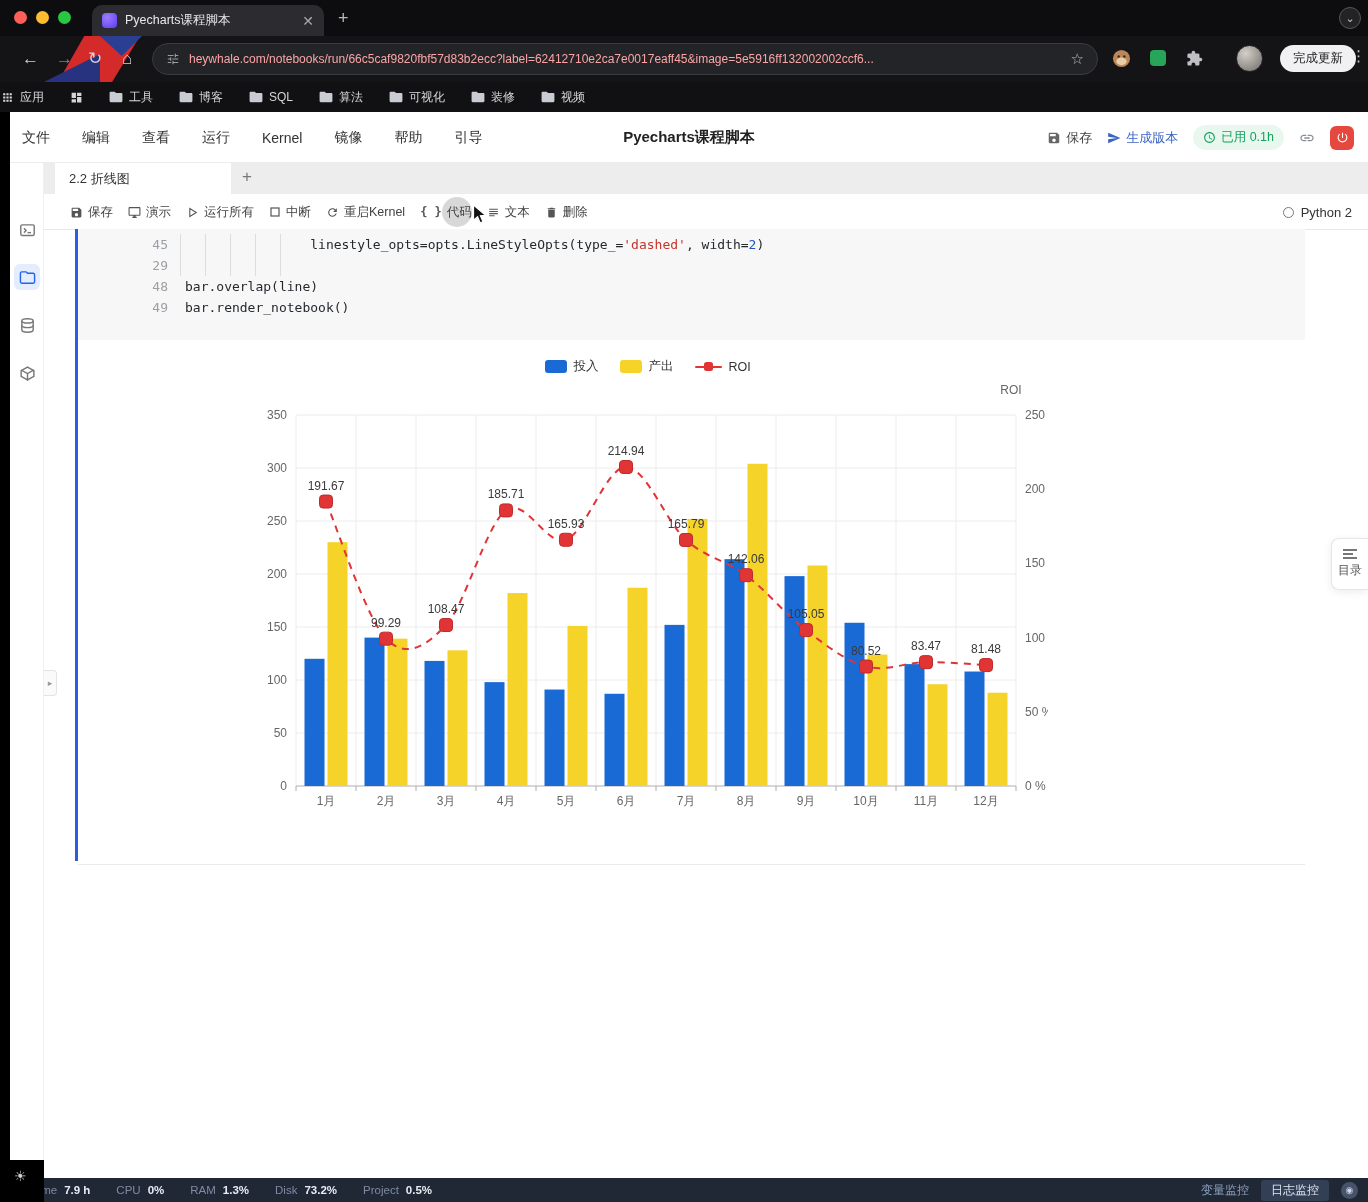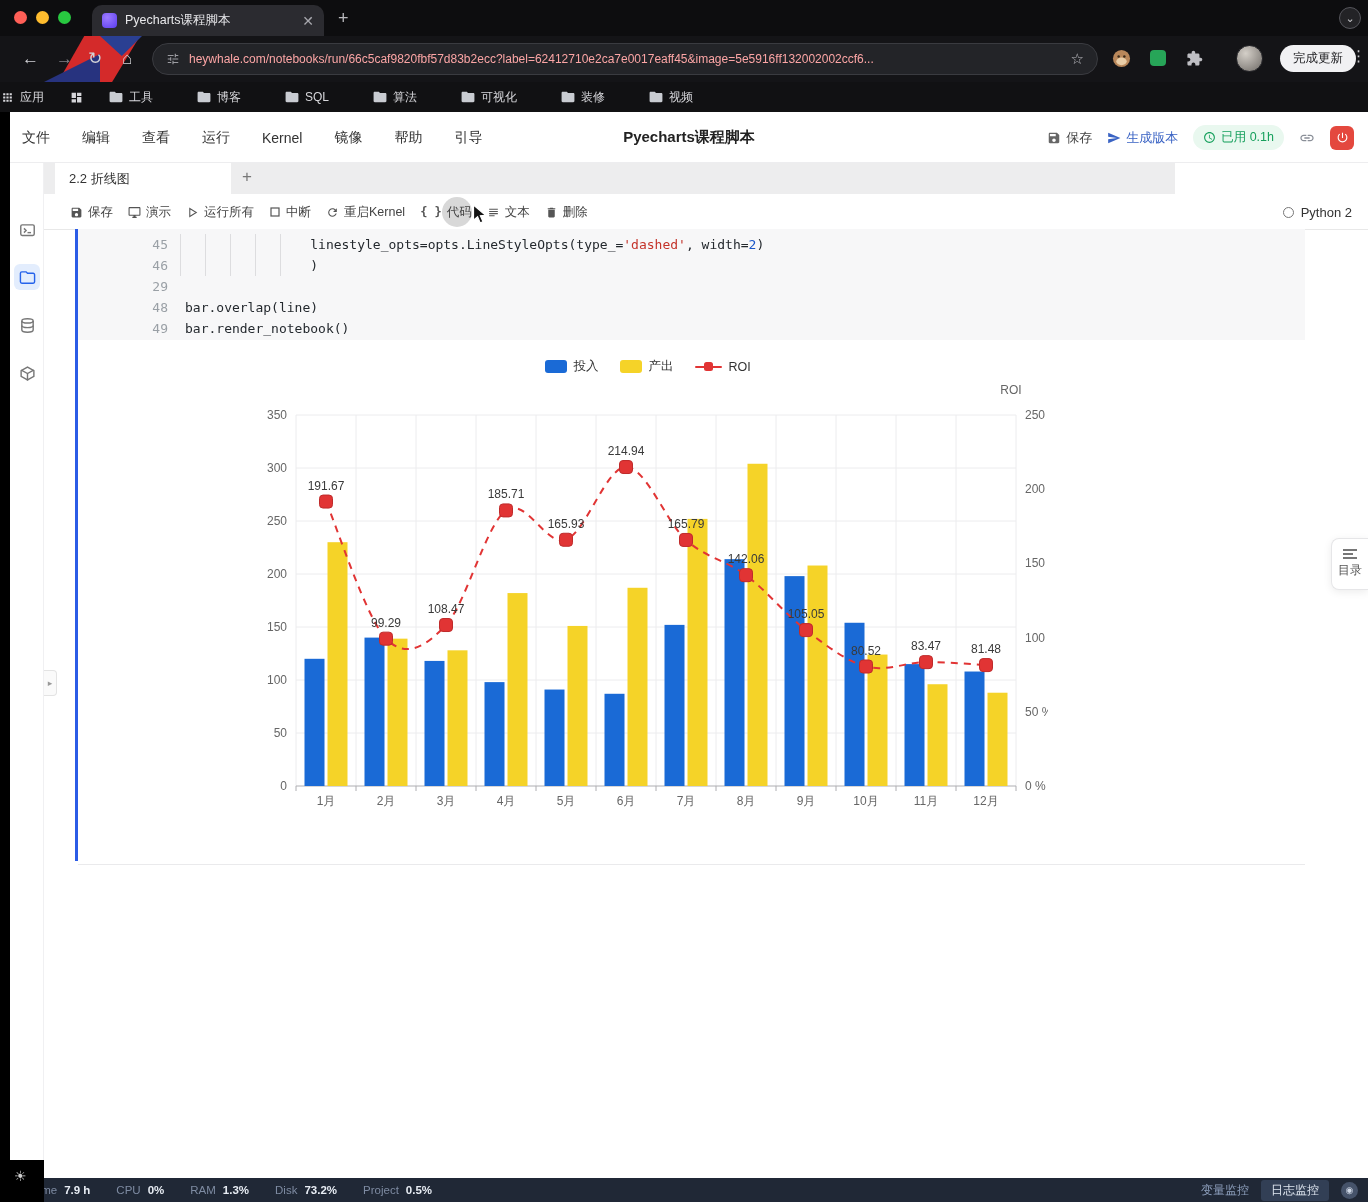--- a/index.html
+++ b/index.html
@@ -53,21 +53,21 @@
   .menu-item { font-size:14px; color:#333;text-align:right; }
   .nb-title { position:absolute; left:0; right:0; top:0; height:51px; display:flex; align-items:center; justify-content:center;
           font-size:15px; font-weight:bold; color:#222; pointer-events:none; }
   .nb-actions { position:absolute; right:14px; top:0; height:51px; display:flex; align-items:center; gap:15px; }
   .act { display:flex; align-items:center; gap:5px; font-size:13px; color:#444; }
   .act-version { color:#3a63c4; }
   .usage-pill { display:flex; align-items:center; gap:5px; background:#e9f8ef; color:#17a05d; font-size:12.5px;
           padding:4px 10px; border-radius:13px; }
   .power-btn { width:24px; height:24px; border-radius:6px; background:#e4483e; display:flex; align-items:center; justify-content:center; }
 
-  .nb-tabsrow { position:absolute; left:34px; top:51px; width:1131px; height:31px; background:#ededee; }
+  .nb-tabsrow { position:absolute; left:34px; top:51px; width:1324px; height:31px; background:#ededee; }
   .nb-tab { position:absolute; left:11px; top:0; width:176px; height:31px; background:#fff; display:flex; align-items:center;
           padding-left:14px; font-size:13px; color:#333; }
   .nb-tab-plus { position:absolute; left:198px; top:4px; font-size:17px; color:#777; }
 
   .nb-toolbar { position:absolute; left:34px; top:82px; width:1324px; height:36px; background:#fff; border-bottom:1px solid #e8e8e8; }
   .tb-wrap { position:absolute; left:26px; top:0; height:36px; display:flex; align-items:center; gap:15px; z-index:1; }
   .tb-btn { display:flex; align-items:center; gap:5px; font-size:12.5px; color:#444; position:relative; z-index:1; }
   .tb-icon { display:flex; align-items:center; color:#555; }
   .brace { font-family:"DejaVu Sans Mono",monospace; font-size:12px; font-weight:bold; color:#555; }
   .hover-circle { position:absolute; left:398px; top:3px; width:30px; height:30px; border-radius:50%; background:#d8d8d8; z-index:0; }
@@ -174,21 +174,21 @@
     <svg width="13" height="13" viewBox="0 0 24 24">
         <path fill="#d6d6da" d="M4 8h4V4H4v4zm6 12h4v-4h-4v4zm-6 0h4v-4H4v4zm0-6h4v-4H4v4zm6 0h4v-4h-4v4zm6-10v4h4V4h-4zm-6 4h4V4h-4v4zm6 6h4v-4h-4v4zm0 6h4v-4h-4v4z"></path>
       </svg>
     <span>应用</span>
   </div>
   <div class="bm-item">
     <svg width="13" height="13" viewBox="0 0 24 24">
         <path fill="#d6d6da" d="M3 13h8V3H3v10zm0 8h8v-6H3v6zm10 0h8V11h-8v10zm0-18v6h8V3h-8z"></path>
       </svg>
   </div>
-  <div id="bm-folders" style="display:flex; gap:44px;text-align:center;">
+  <div id="bm-folders" style="display:flex; gap:26px;text-align:center;">
       <div class="bm-item">
         <svg width="14" height="12" viewBox="0 0 24 20">
           <path fill="#c9ccd2" d="M10 1H3C1.9 1 1 1.9 1 3v14c0 1.1.9 2 2 2h18c1.1 0 2-.9 2-2V5c0-1.1-.9-2-2-2h-9l-2-2z"></path>
         </svg>
         <span>工具</span>
       </div>
       <div class="bm-item">
         <svg width="14" height="12" viewBox="0 0 24 20">
           <path fill="#c9ccd2" d="M10 1H3C1.9 1 1 1.9 1 3v14c0 1.1.9 2 2 2h18c1.1 0 2-.9 2-2V5c0-1.1-.9-2-2-2h-9l-2-2z"></path>
         </svg>
@@ -383,24 +383,20 @@
         </svg>
     </span>
   </div>
   <div class="expander">▸</div>
 
   <div class="cell-bar"></div>
   <div class="code-area" id="code-lines">
       <div class="code-row">
         <span class="lineno">45</span>
         <span class="codetext"><span class="tok-p">                linestyle_opts=opts.LineStyleOpts(type_=</span><span class="tok-s">'dashed'</span><span class="tok-p">, width=</span><span class="tok-n">2</span><span class="tok-p">)</span></span>
-      </div>
-      <div class="code-row">
-        <span class="lineno">46</span>
-        <span class="codetext"><span class="tok-p">                )</span></span>
       </div>
       <div class="code-row">
         <span class="lineno">29</span>
         <span class="codetext"></span>
       </div>
       <div class="code-row">
         <span class="lineno">48</span>
         <span class="codetext"><span class="tok-p">bar.overlap(line)</span></span>
       </div>
       <div class="code-row">

